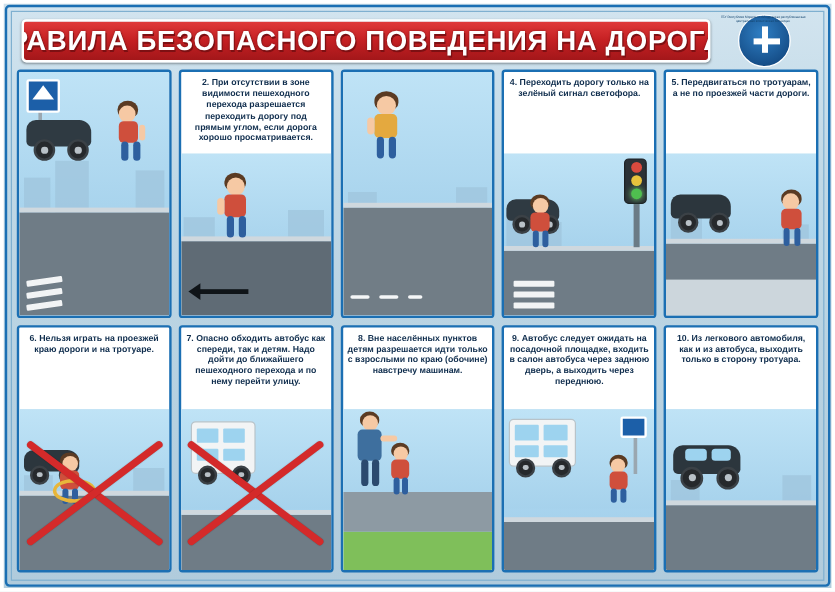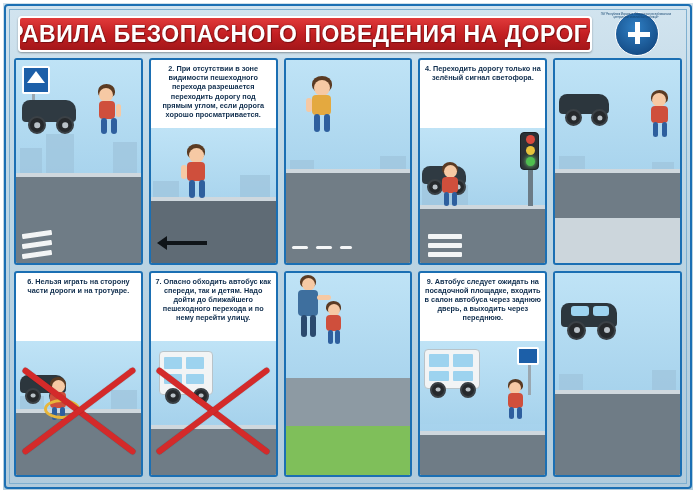--- a/index.html
+++ b/index.html
@@ -337,20 +337,24 @@
 
         <div class="kid-hair" style="left:22px;top:34px;width:16px;height:13px;"></div>
         <div class="kid-head" style="left:24px;top:37px;width:13px;height:13px;"></div>
         <div class="kid-body" style="left:22px;top:49px;width:16px;height:16px;background:#cf4f3c;"></div>
         <div class="kid-leg" style="left:24px;top:64px;width:5px;height:14px;"></div>
         <div class="kid-leg" style="left:32px;top:64px;width:5px;height:14px;"></div>
       </div>
     </div>
 
     <div class="card">
+      <div class="card-text">
+        <span>5.</span>
+        <span>Передвигаться по тротуарам, а не по проезжей части дороги.</span>
+      </div>
       <div class="card-art">
         <div class="sky"></div>
         <div class="bldg" style="left:4px;width:26px;height:30px;"></div>
         <div class="bldg" style="right:6px;width:22px;height:24px;"></div>
         <div class="road-dark" style="height:44%;background:#6f7c86"></div>
         <div class="sidewalk" style="height:22%;background:#ccd6dc"></div>
         <div class="kerb" style="bottom:44%"></div>
 
         <div class="car-body" style="left:4px;top:34px;width:50px;height:20px;background:#2c363d;"></div>
         <div class="wheel" style="left:10px;top:49px;width:13px;height:13px;"></div>
@@ -360,21 +364,21 @@
         <div class="kid-head" style="right:14px;top:33px;width:14px;height:14px;"></div>
         <div class="kid-body" style="right:12px;top:46px;width:17px;height:17px;background:#cf4f3c;"></div>
         <div class="kid-leg" style="right:22px;top:62px;width:5px;height:15px;"></div>
         <div class="kid-leg" style="right:13px;top:62px;width:5px;height:15px;"></div>
       </div>
     </div>
 
     <div class="card">
       <div class="card-text">
         <span>6.</span>
-        <span>Нельзя играть на сторону части дороги и на тротуаре.</span>
+        <span>Нельзя играть на проезжей краю дороги и на тротуаре.</span>
       </div>
       <div class="card-art">
         <div class="sky"></div>
         <div class="bldg" style="left:4px;width:24px;height:28px;"></div>
         <div class="bldg" style="right:4px;width:26px;height:34px;"></div>
         <div class="road-dark" style="height:46%;background:#6f7c86"></div>
         <div class="kerb" style="bottom:46%"></div>
         <div class="car-body" style="left:4px;top:34px;width:46px;height:18px;background:#2c363d;"></div>
         <div class="wheel" style="left:9px;top:47px;width:12px;height:12px;"></div>
         <div class="wheel" style="left:33px;top:47px;width:12px;height:12px;"></div>
@@ -410,20 +414,24 @@
         <div class="wheel" style="left:14px;top:47px;width:12px;height:12px;"></div>
         <div class="wheel" style="left:42px;top:47px;width:12px;height:12px;"></div>
         <div class="cross-red">
           <span class="a"></span>
             <span class="b"></span>
         </div>
       </div>
     </div>
 
     <div class="card">
+      <div class="card-text">
+        <span>8.</span>
+        <span>Вне населённых пунктов детям разрешается идти только с взрослыми по краю (обочине) навстречу машинам.</span>
+      </div>
       <div class="card-art">
         <div class="sky"></div>
         <div class="ground-green" style="height:24%"></div>
         <div class="road" style="height:24%;left:0;right:0;background:#8d9aa3;bottom:24%"></div>
 
         <div class="kid-hair" style="left:14px;top:2px;width:16px;height:13px;"></div>
         <div class="kid-head" style="left:16px;top:5px;width:13px;height:13px;"></div>
         <div class="kid-body" style="left:12px;top:17px;width:20px;height:26px;background:#3e6f9e;"></div>
         <div class="kid-leg" style="left:15px;top:42px;width:6px;height:22px;background:#2b4a6e;"></div>
         <div class="kid-leg" style="left:24px;top:42px;width:6px;height:22px;background:#2b4a6e;"></div>
@@ -460,20 +468,24 @@
 
         <div class="kid-hair" style="right:22px;top:38px;width:15px;height:12px;"></div>
         <div class="kid-head" style="right:24px;top:41px;width:12px;height:12px;"></div>
         <div class="kid-body" style="right:22px;top:52px;width:15px;height:15px;background:#cf4f3c;"></div>
         <div class="kid-leg" style="right:31px;top:66px;width:5px;height:12px;"></div>
         <div class="kid-leg" style="right:23px;top:66px;width:5px;height:12px;"></div>
       </div>
     </div>
 
     <div class="card">
+      <div class="card-text">
+        <span>10.</span>
+        <span>Из легкового автомобиля, как и из автобуса, выходить только в сторону тротуара.</span>
+      </div>
       <div class="card-art">
         <div class="sky"></div>
         <div class="bldg" style="left:4px;width:24px;height:24px;"></div>
         <div class="bldg" style="right:4px;width:24px;height:28px;"></div>
         <div class="road-dark" style="height:40%;background:#6f7c86"></div>
         <div class="kerb" style="bottom:40%"></div>
         <div class="car-body" style="left:6px;top:30px;width:56px;height:24px;background:#2c363d;"></div>
         <div class="wheel" style="left:12px;top:48px;width:15px;height:15px;"></div>
         <div class="wheel" style="left:42px;top:48px;width:15px;height:15px;"></div>
         <div style="position:absolute;left:16px;top:33px;width:18px;height:10px;background:#9dd3ef;border-radius:3px;"></div>

